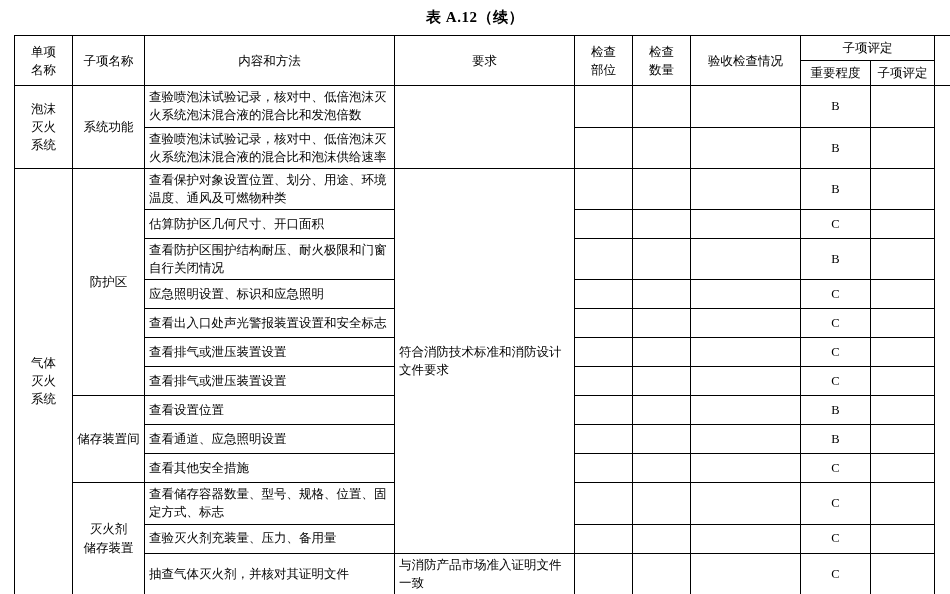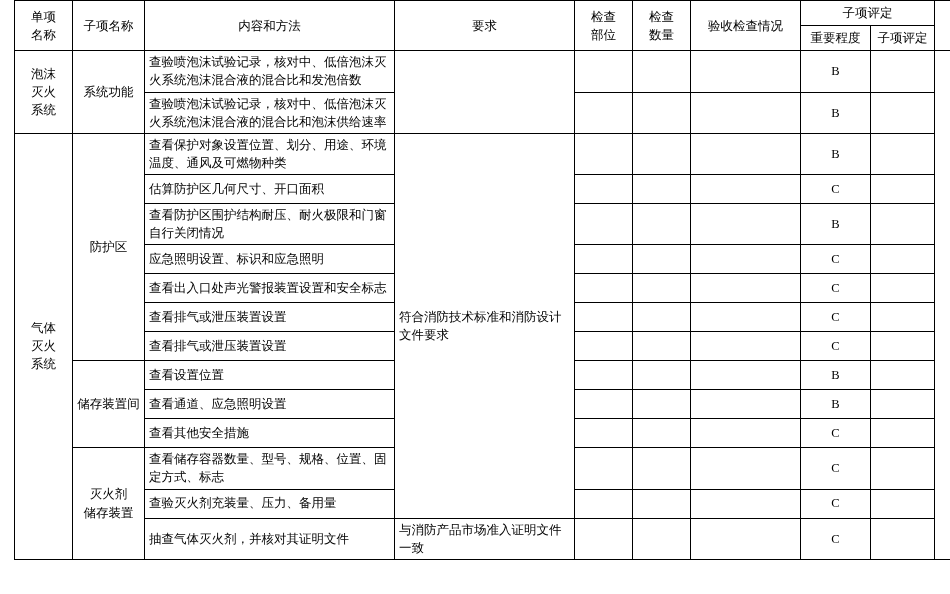--- a/index.html
+++ b/index.html
@@ -56,20 +56,21 @@
   }
   .celltext { display: block; }
   .grade { text-align: center; font-size: 12.5px; }
   .body-cell { height: 24px; margin-top: 15px; }
 </style>
 </head>
 <body>
 
 <div class="page">
 
+  <div class="title">表 A.12（续）</div>
 
   <table class="grid">
     <colgroup>
       <col style="width:58px">
       <col style="width:72px">
       <col style="width:250px">
       <col style="width:180px">
       <col style="width:58px">
       <col style="width:58px">
       <col style="width:110px">

